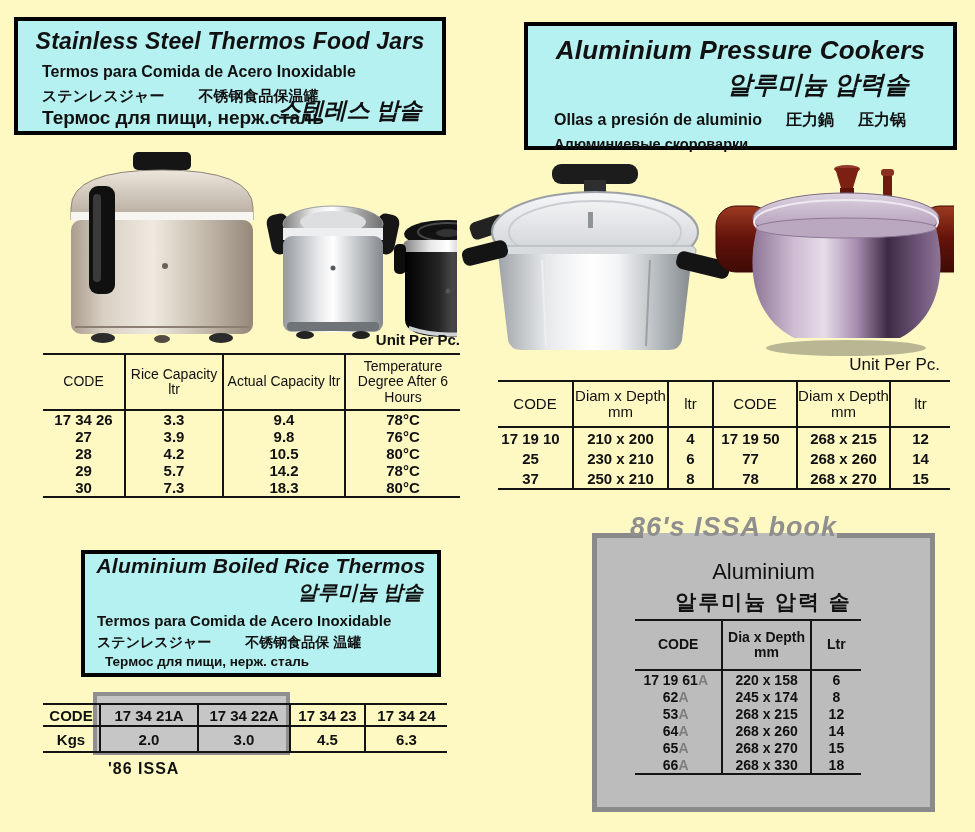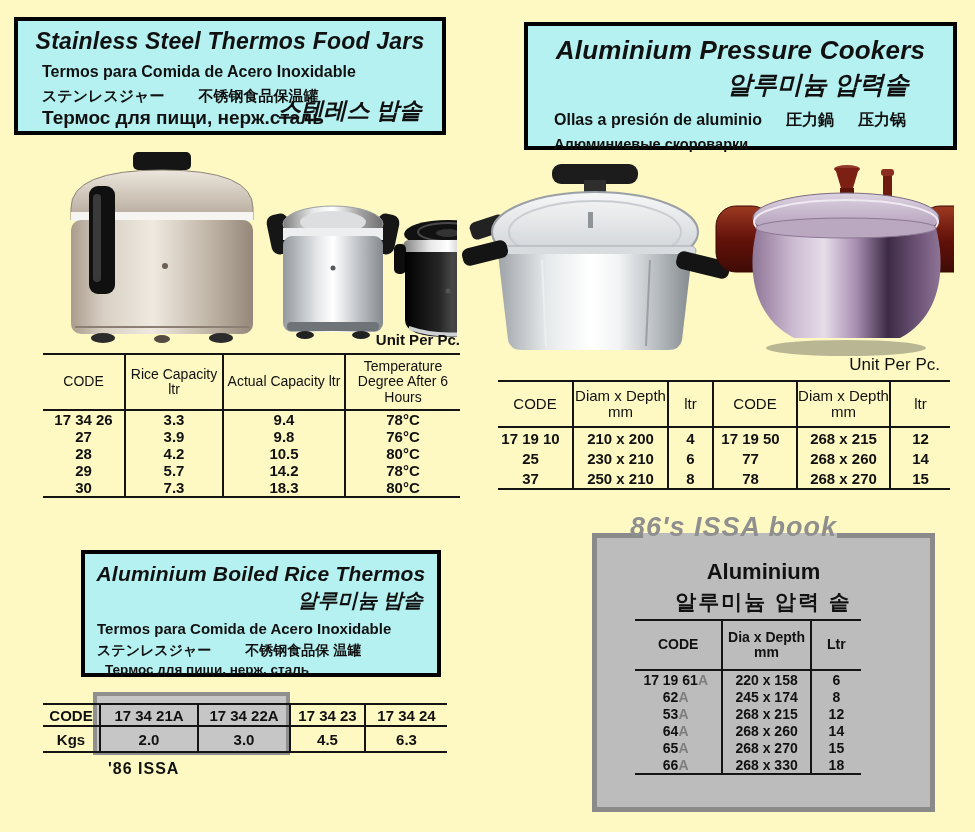--- a/index.html
+++ b/index.html
@@ -10,21 +10,21 @@
   }
   
   .cyan-box{position:absolute;background:#b5f1f1;border:4px solid #000;box-sizing:border-box;}
   #thermos-hbox{left:14px;top:17px;width:432px;height:118px;}
   #pressure-hbox{left:524px;top:22px;width:433px;height:128px;}
   #boiled-hbox{left:81px;top:550px;width:360px;height:127px;}
 
   .h-title{font-weight:bold;font-style:italic;text-align:center;letter-spacing:.2px;}
   #thermos-hbox .h-title{font-size:23px;margin-top:7px;}
   #pressure-hbox .h-title{font-size:26px;margin-top:9px;}
-  #boiled-hbox .h-title{font-size:21px;margin-top:8px;}
+  #boiled-hbox .h-title{font-size:21px;margin-top:0;}
 
   .h-line{line-height:1.15;font-weight:bold;}
   #thermos-hbox .es{font-size:16px;margin:8px 0 0 24px;}
   #thermos-hbox .jazh{font-size:15px;margin:6px 0 0 24px;}
   #thermos-hbox .ru{font-size:19px;margin:2px 12px 0 24px;}
   #thermos-hbox .ko-big{position:absolute;right:20px;bottom:5px;font-size:23px;font-weight:bold;font-style:italic;}
 
   #pressure-hbox .ko-line{font-size:25px;font-weight:bold;font-style:italic;text-align:right;padding-right:44px;margin-top:2px;}
   #pressure-hbox .es{font-size:16px;margin:10px 4px 0 26px;}
   #pressure-hbox .ru{font-size:14.5px;margin:7px 0 0 26px;}
@@ -77,21 +77,21 @@
 
   
   #issa-box{position:absolute;left:592px;top:533px;width:343px;height:279px;background:#bcbcbc;
     border-left:5px solid #8a8a8a;border-right:5px solid #8a8a8a;border-bottom:5px solid #8a8a8a;
     box-sizing:border-box;}
   .issa-topseg{position:absolute;top:0;height:5px;background:#8a8a8a;}
   #issa-topseg-l{left:0;width:46px;}
   #issa-topseg-r{left:240px;right:0;}
   #issa-watermark{position:absolute;left:630px;top:512px;font-size:27px;font-weight:bold;font-style:italic;
     color:#8f8f8f;letter-spacing:1px;z-index:3;}
-  #issa-title{margin-top:26px;text-align:center;font-size:22px;font-weight:bold;}
+  #issa-title{margin-top:26px;text-align:center;font-size:22px;font-weight:normal;}
   #issa-subtitle{margin-top:3px;text-align:center;font-size:21px;font-weight:bold;letter-spacing:2px;}
   #issa-table{left:38px;top:86px;width:226px;}
   #issa-table thead td{height:48px;font-size:14px;font-weight:bold;}
   #issa-table tbody td{height:17px;font-size:14px;font-weight:bold;}
   #issa-table td.code{padding-right:5px;}
   #issa-table .sfx{color:#7e7e7e;font-weight:bold;}
 </style>
 </head>
 <body>
 

